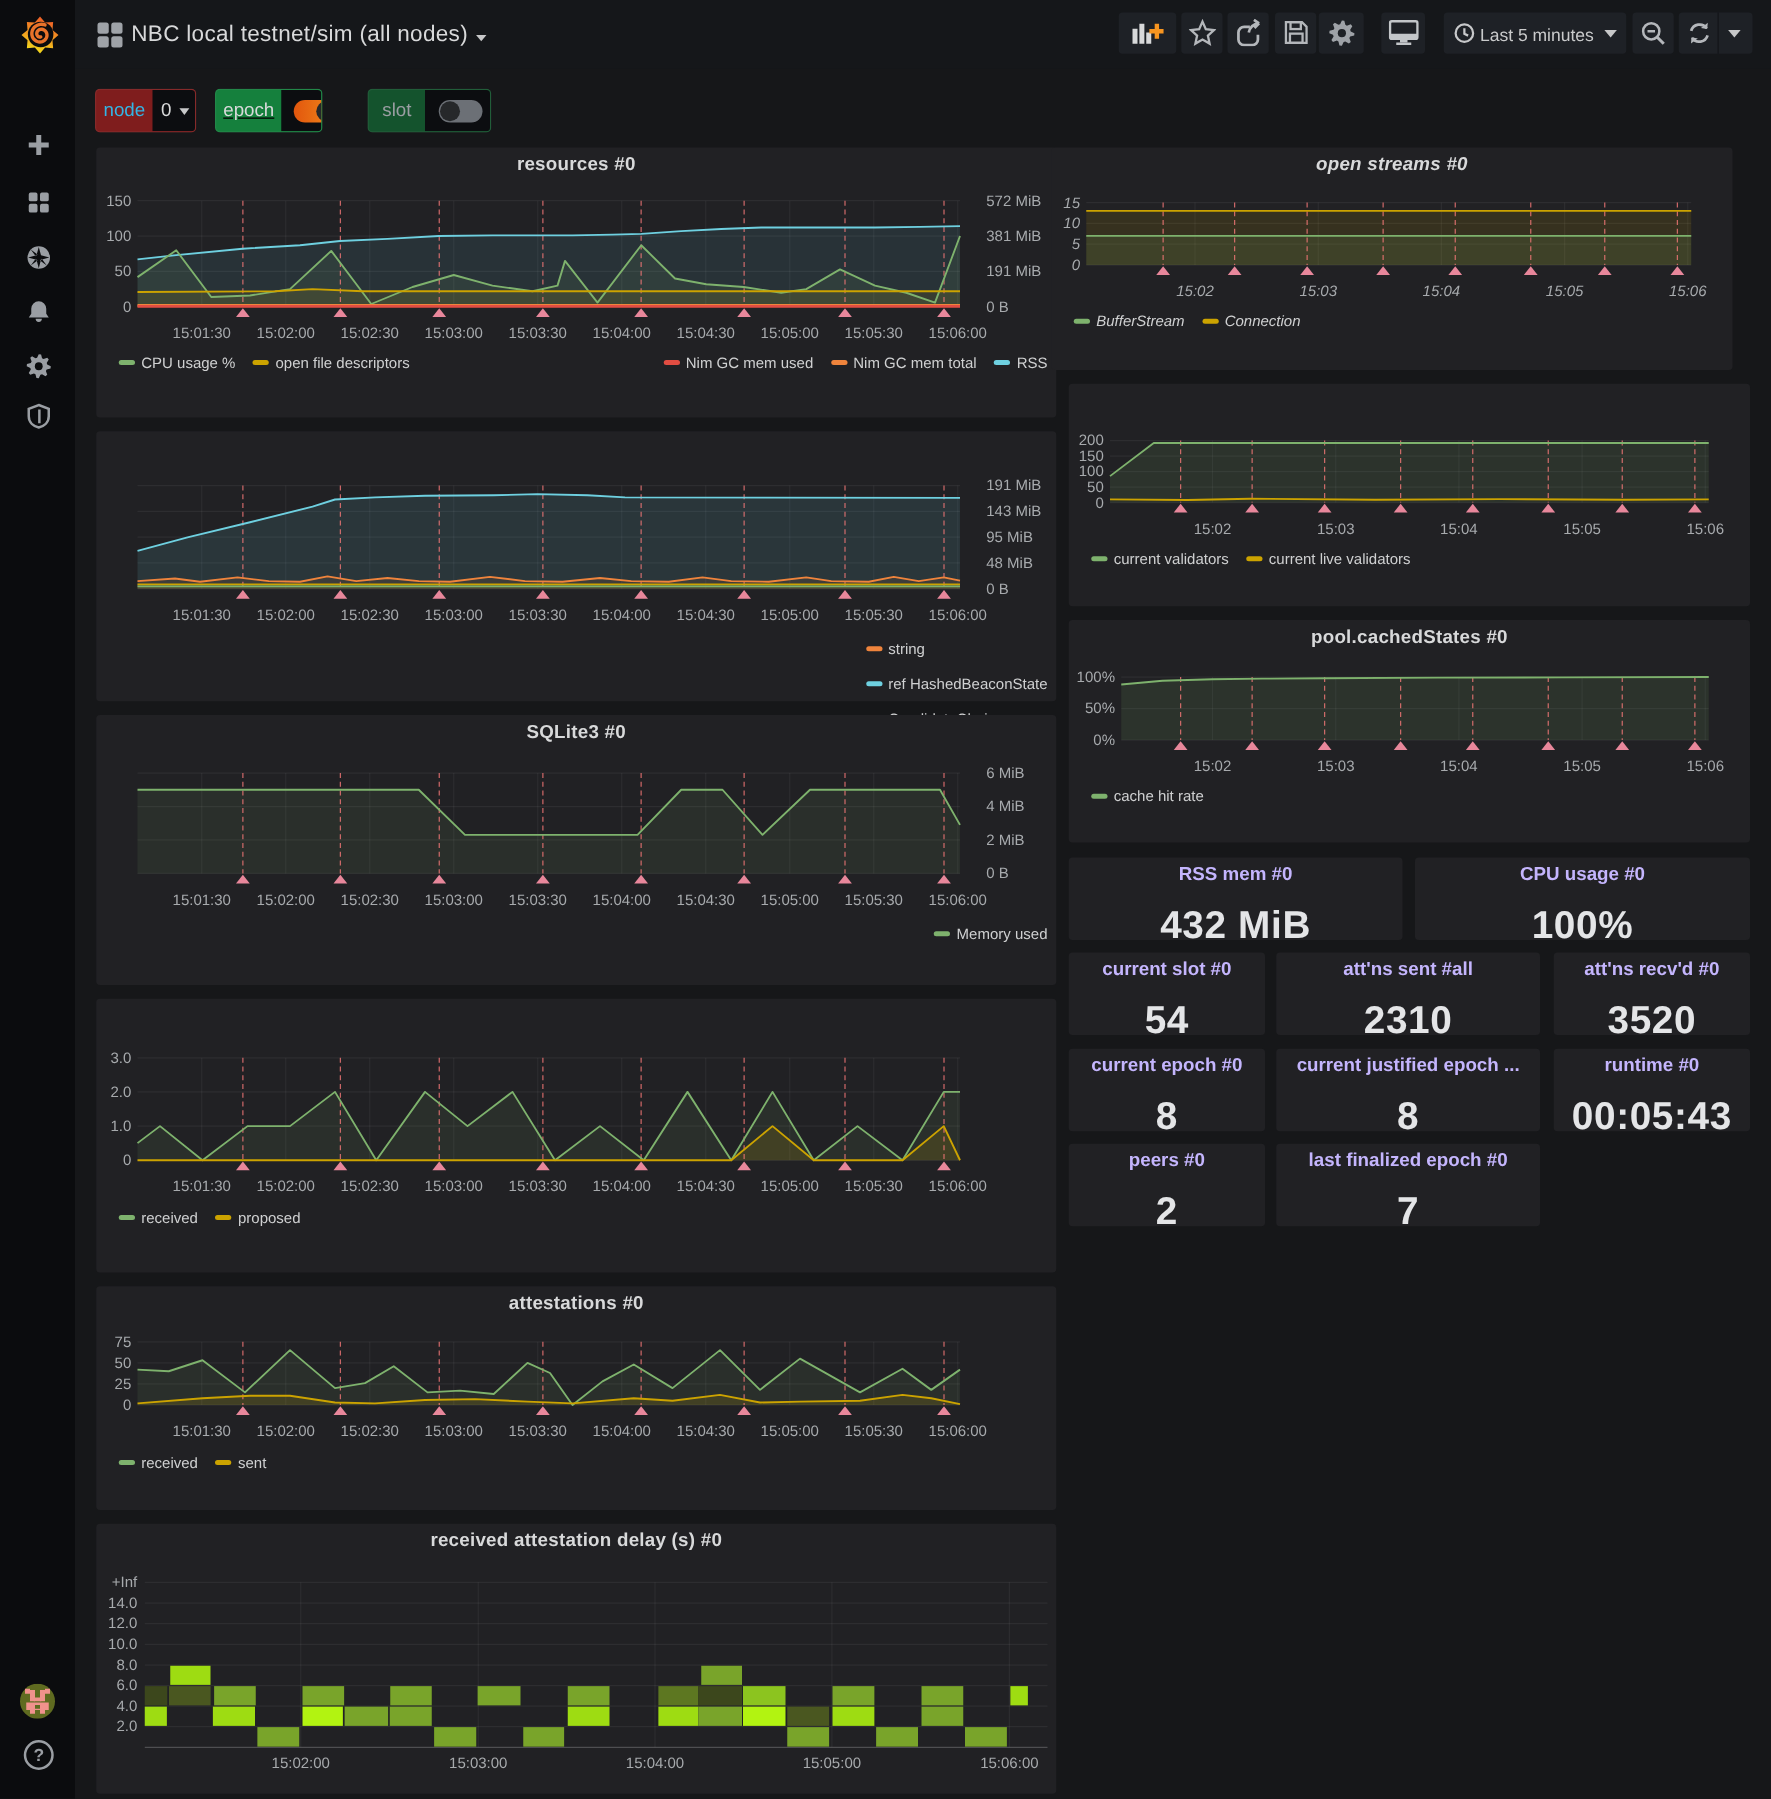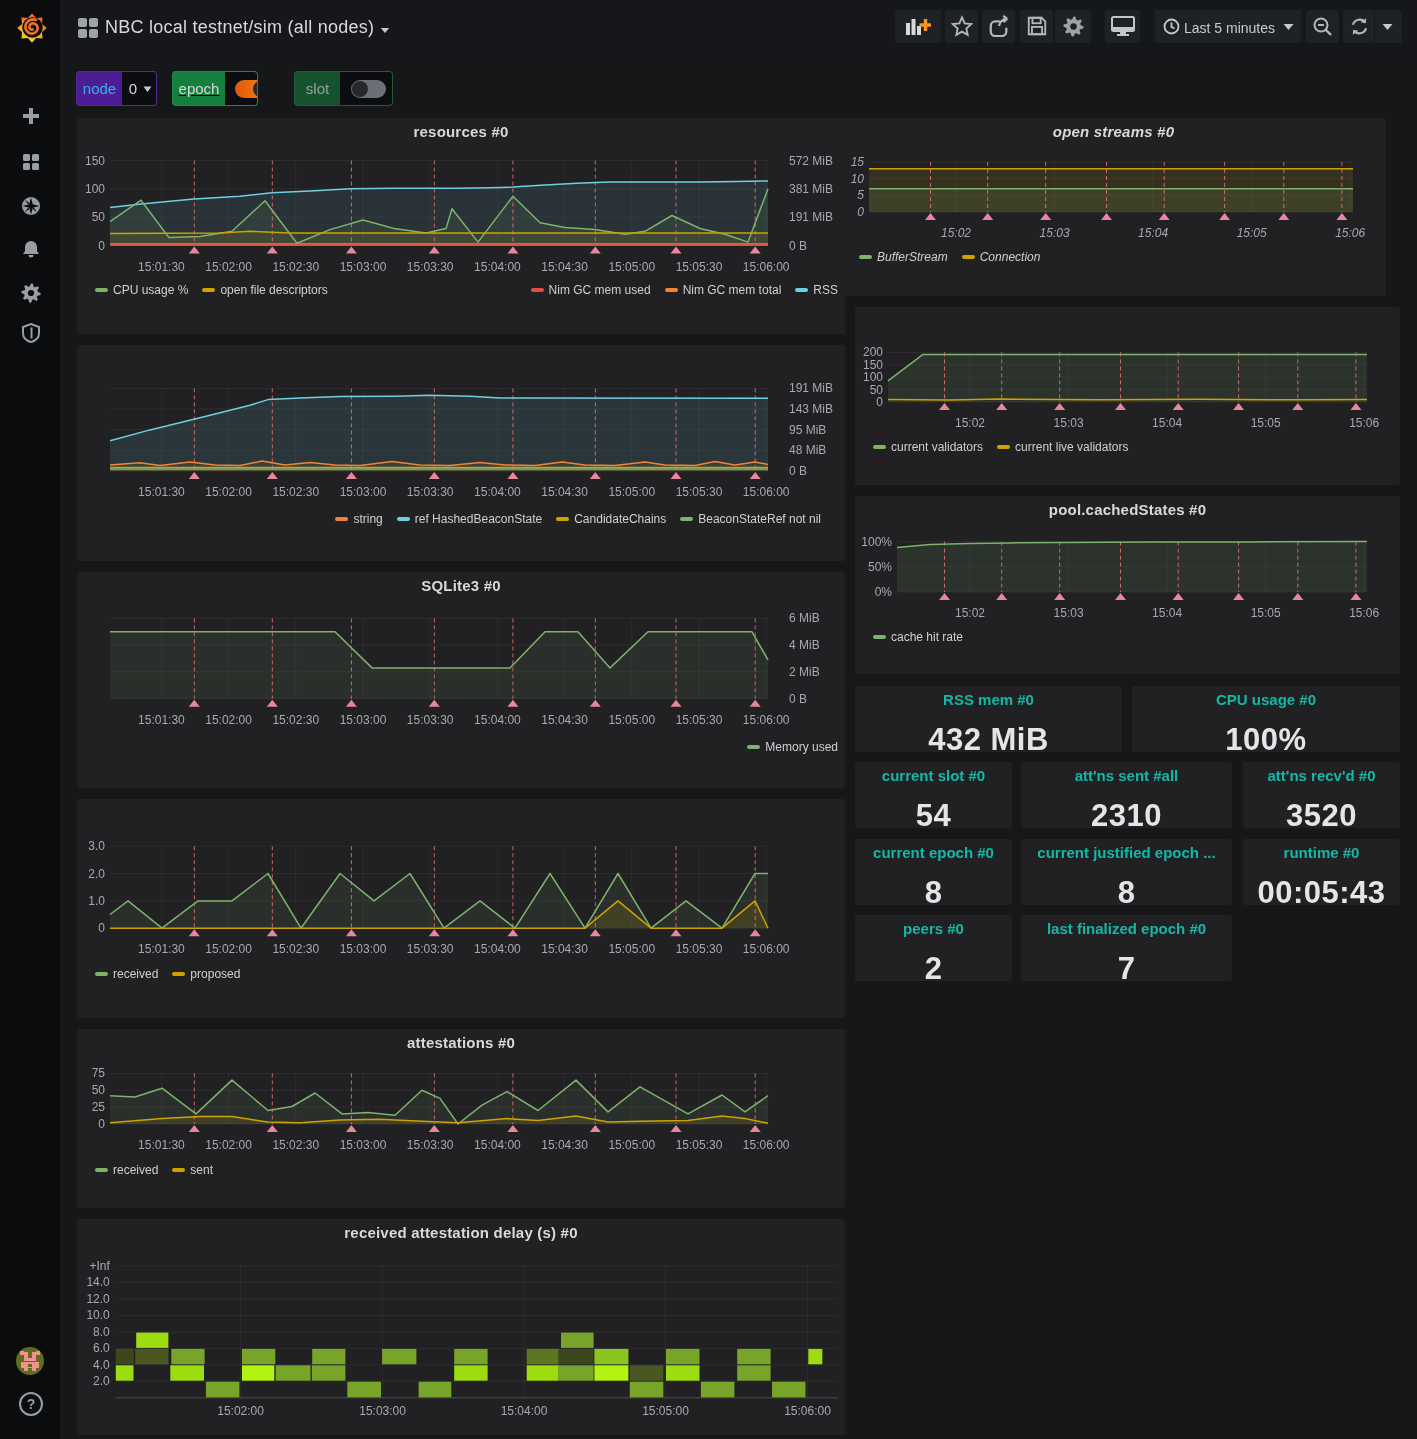--- a/index.html
+++ b/index.html
@@ -2,21 +2,21 @@
 <html><head><meta charset="utf-8"><style>
 * { margin:0; padding:0; box-sizing:border-box; }
 body { width:1417px; height:1439px; background:#161719; font-family:"Liberation Sans", sans-serif; position:relative; overflow:hidden; }
 .panel { position:absolute; background:#212124; border-radius:3px; }
 .ptitle { position:absolute; top:5px; left:0; right:0; text-align:center; font-size:15px; font-weight:bold; color:#d8d9da; letter-spacing:0.2px; }
 .panel svg { position:absolute; left:0; top:0; }
 .tick { font-size:12px; fill:#a7aaad; font-family:"Liberation Sans", sans-serif; }
 .leg { position:absolute; display:flex; gap:14px; font-size:12px; color:#cfd0d1; white-space:nowrap; }
 .li { display:flex; align-items:center; gap:5px; }
 .sw { display:inline-block; width:13px; height:4px; border-radius:2px; }
-.stitle { position:absolute; top:5px; left:0; right:0; text-align:center; font-size:15px; font-weight:bold; color:#14b8a6; }
+.stitle { position:absolute; top:5px; left:0; right:0; text-align:center; font-size:15px; font-weight:bold; color:#c4b5fd; }
 .sval { position:absolute; top:36px; left:0; right:0; text-align:center; font-size:31px; font-weight:bold; color:#e4e5e7; letter-spacing:0.5px; }
 </style></head><body>
 <div style="position:absolute;left:0;top:0;width:60px;height:1439px;background:#0b0c0e;"></div>
 <svg style="position:absolute;left:12px;top:7px;" width="40" height="42" viewBox="0 0 40 42">
     <defs>
       <linearGradient id="glg" x1="0.3" y1="1" x2="0.6" y2="0">
         <stop offset="0" stop-color="#f2e11c"></stop>
         <stop offset="0.45" stop-color="#f2a01f"></stop>
         <stop offset="1" stop-color="#ee5a28"></stop>
       </linearGradient>
@@ -143,21 +143,21 @@
 <div style="position:absolute;left:1374px;top:10px;width:1px;height:33px;background:#131519;"></div>
 <svg style="position:absolute;left:1349px;top:16px;" width="21" height="21" viewBox="0 0 24 24">
     <path d="M4.5 10 a8 8 0 0 1 14.2 -2.5" fill="none" stroke="#b4b7bb" stroke-width="2.5"></path>
     <path d="M19.7 2.5 L19.1 8.3 L13.4 7.2 Z" fill="#b4b7bb"></path>
     <path d="M19.5 14 a8 8 0 0 1 -14.2 2.5" fill="none" stroke="#b4b7bb" stroke-width="2.5"></path>
     <path d="M4.3 21.5 L4.9 15.7 L10.6 16.8 Z" fill="#b4b7bb"></path>
   </svg>
 <svg style="position:absolute;left:1382px;top:23px;" width="11" height="8" viewBox="0 0 11 8">
     <path d="M0.5 1 L5.5 7 L10.5 1 Z" fill="#c7c8c9"></path>
   </svg>
-<div style="position:absolute;left:76px;top:71px;width:81px;height:35px;border:1px solid rgba(255,255,255,0.06);border-radius:4px;background:#4c1d95;display:flex;overflow:hidden;">
+<div style="position:absolute;left:76px;top:71px;width:81px;height:35px;border:1px solid rgba(255,255,255,0.06);border-radius:4px;background:#7f1d1d;display:flex;overflow:hidden;">
 <div style="width:45px;line-height:33px;text-align:center;color:#33b5e5;font-size:15px;">node</div>
 <div style="flex:1;background:#0c0d10;line-height:33px;text-align:center;color:#d8d9da;font-size:15px;position:relative;padding-right:12px;">0<svg style="position:absolute;right:4px;top:14px;" width="9" height="7" viewBox="0 0 9 7">
         <path d="M0.5 0.5 L8.5 0.5 L4.5 6 Z" fill="#c8c9ca"></path>
       </svg></div>
   </div>
 <div style="position:absolute;left:172px;top:71px;width:86px;height:35px;border:1px solid rgba(255,255,255,0.06);border-radius:4px;background:#15803d;display:flex;overflow:hidden;text-decoration:underline;">
 <div style="width:52px;line-height:33px;text-align:center;color:#d8d9da;font-size:15px;">epoch</div>
 <div style="flex:1;background:#0c0d10;position:relative;">
 <div style="position:absolute;left:10px;top:8px;width:35px;height:18px;border-radius:9px;background:linear-gradient(90deg,#e2560d,#f18a1c);"></div>
 <div style="position:absolute;left:28px;top:9px;width:16px;height:16px;border-radius:50%;background:#26282a;"></div>
@@ -289,21 +289,21 @@
       <text x="151.6" y="151.0" text-anchor="middle" class="tick">15:02:00</text>
       <text x="218.8" y="151.0" text-anchor="middle" class="tick">15:02:30</text>
       <text x="286.0" y="151.0" text-anchor="middle" class="tick">15:03:00</text>
       <text x="353.2" y="151.0" text-anchor="middle" class="tick">15:03:30</text>
       <text x="420.4" y="151.0" text-anchor="middle" class="tick">15:04:00</text>
       <text x="487.6" y="151.0" text-anchor="middle" class="tick">15:04:30</text>
       <text x="554.8" y="151.0" text-anchor="middle" class="tick">15:05:00</text>
       <text x="622.0" y="151.0" text-anchor="middle" class="tick">15:05:30</text>
       <text x="689.2" y="151.0" text-anchor="middle" class="tick">15:06:00</text>
     </svg>
-    <div class="leg" style="top:167px;right:24px;">
+    <div class="leg" style="top:167px;right:7px;flex-direction:column;">
       <span class="li"><span class="sw" style="background:#EF843C"></span>string</span>
       <span class="li"><span class="sw" style="background:#6ED0E0"></span>ref HashedBeaconState</span>
       <span class="li"><span class="sw" style="background:#CCA300"></span>CandidateChains</span>
       <span class="li"><span class="sw" style="background:#7EB26D"></span>BeaconStateRef not nil</span>
     </div>
   </div>
 <div class="panel" style="left:77px;top:572px;width:768px;height:216px;">
     <div class="ptitle">SQLite3 #0</div>
     <svg width="768" height="216" viewBox="0 0 768 216">
       <line x1="33.0" y1="46.4" x2="691.0" y2="46.4" stroke="rgba(255,255,255,0.055)" stroke-width="1"></line>

